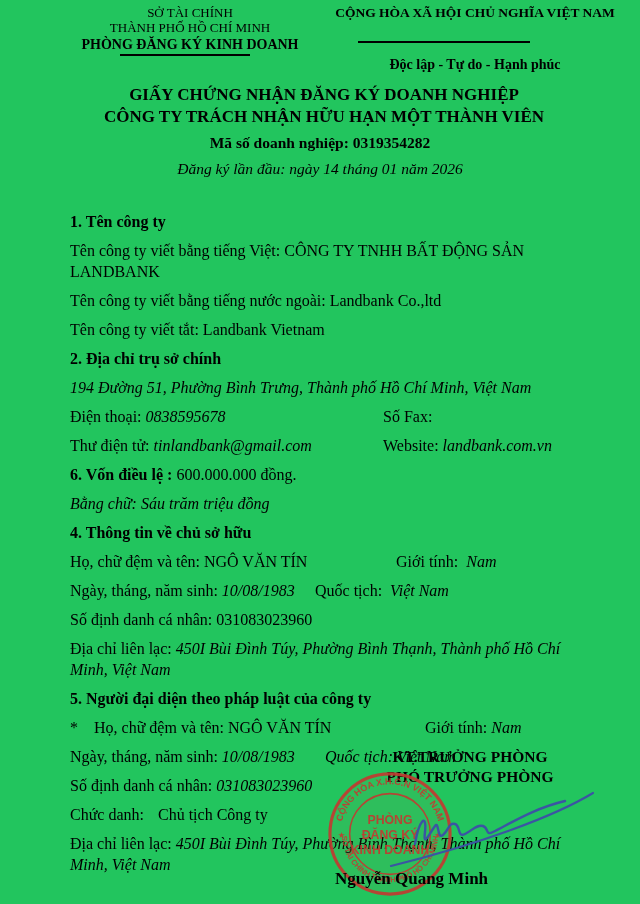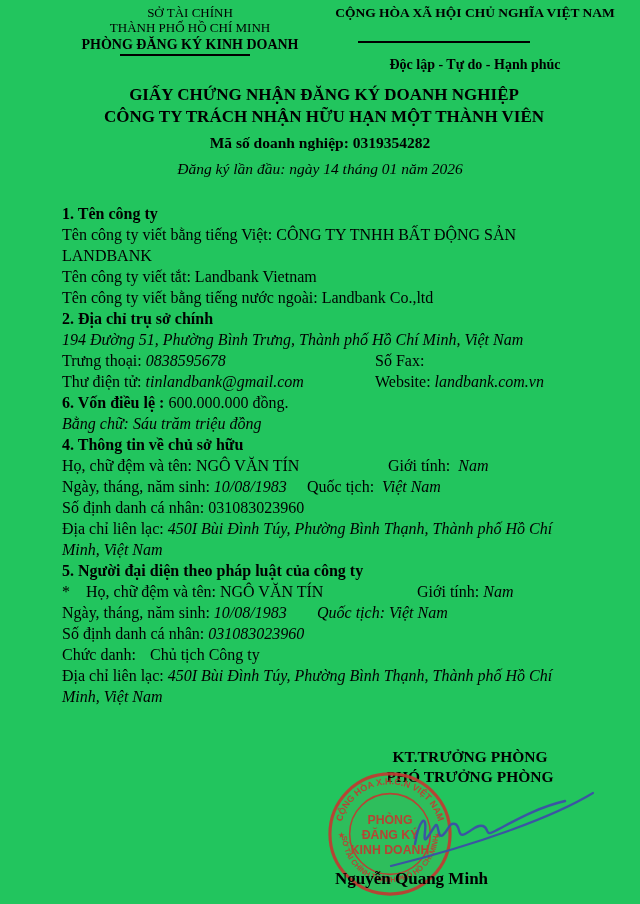--- a/index.html
+++ b/index.html
@@ -19,21 +19,21 @@
   .national-rule{position:absolute; left:358px; top:41px; width:172px; height:2px; background:#000;}
   
   .doc-title{position:absolute; left:4px; top:84px; width:640px; text-align:center;
              font-weight:bold; font-size:17px; line-height:1.32;}
   .tax-line{position:absolute; left:0; top:134px; width:640px; text-align:center;
             font-weight:bold; font-size:15.5px;}
   .reg-line{position:absolute; left:0; top:160px; width:640px; text-align:center;
             font-style:italic; font-size:15.5px;}
   
   .body{position:absolute; left:62px; top:203px; width:520px; font-size:16px; line-height:21px;}
-  .body p{margin:0; white-space:normal;}
+  .body p{margin:8px; white-space:normal;}
   .sec-h{font-weight:bold;}
   .it{font-style:italic;}
   .lbl{margin-right:4px;}
   .row{display:flex;}
   .cL313{width:313px; flex:none;}
   .cL326{width:326px; flex:none;}
   .cL245{width:245px; flex:none;}
   .cL355{width:355px; flex:none;}
   .cL255{width:255px; flex:none;}
   .gap8{margin-right:8px;}
@@ -75,30 +75,30 @@
   </div>
   <div class="reg-line">Đăng ký lần đầu: ngày 14 tháng 01 năm 2026</div>
 
   <div class="body">
 
     <p class="sec-h">1. Tên công ty</p>
     <p>
       <span class="lbl">Tên công ty viết bằng tiếng Việt:</span><span>CÔNG TY TNHH BẤT ĐỘNG SẢN LANDBANK</span>
     </p>
     <p>
-      <span class="lbl">Tên công ty viết tắt:</span><span>Landbank Vietnam</span>
+      <span class="lbl">Tên công ty viết bằng tiếng nước ngoài:</span><span>Landbank Co.,ltd</span>
     </p>
     <p>
-      <span class="lbl">Tên công ty viết bằng tiếng nước ngoài:</span><span>Landbank Co.,ltd</span>
+      <span class="lbl">Tên công ty viết tắt:</span><span>Landbank Vietnam</span>
     </p>
 
     <p class="sec-h">2. Địa chỉ trụ sở chính</p>
     <p class="it">194 Đường 51, Phường Bình Trưng, Thành phố Hồ Chí Minh, Việt Nam</p>
     <p class="row mt2">
-      <span class="cL313"><span class="lbl">Trưng thoại:</span><span class="it">0838595678</span></span>
+      <span class="cL313"><span class="lbl">Điện thoại:</span><span class="it">0838595678</span></span>
       <span>Số Fax:</span>
     </p>
     <p class="row mt2">
       <span class="cL313"><span class="lbl">Thư điện tử:</span><span class="it">tinlandbank@gmail.com</span></span>
       <span><span class="lbl">Website:</span><span class="it">landbank.com.vn</span></span>
     </p>
 
     <p>
       <span class="sec-h lbl">6. Vốn điều lệ :</span><span>600.000.000 đồng.</span>
     </p>

